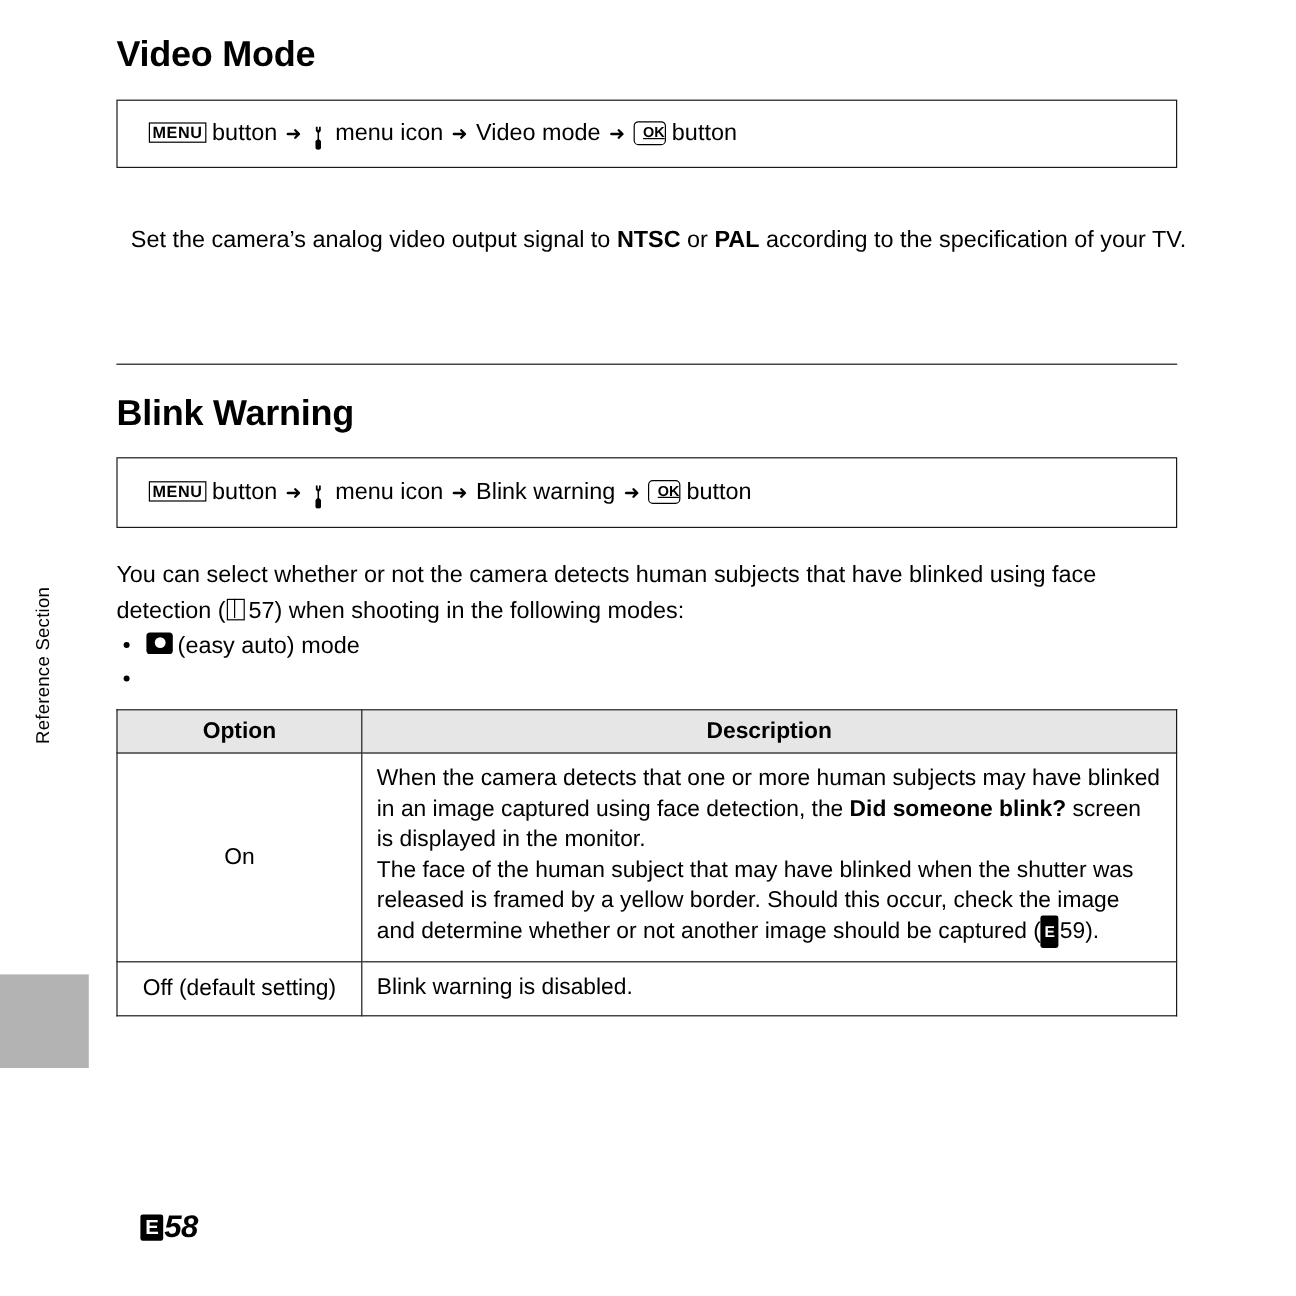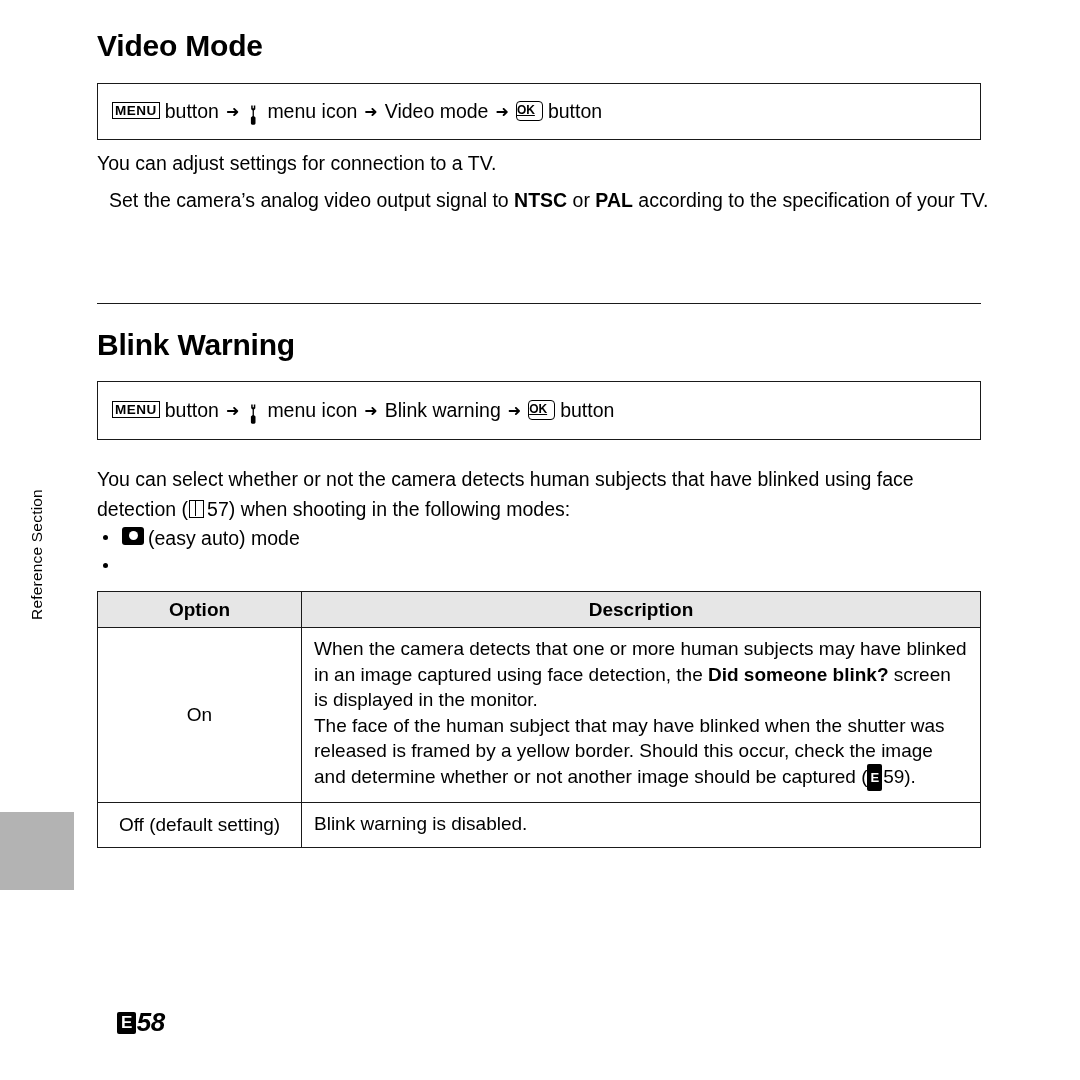--- a/index.html
+++ b/index.html
@@ -36,21 +36,21 @@
   #h-video { top:29px; }
   #h-blink { top:328px; }
 
   
   .navbox {
     position:absolute; left:97px; width:884px;
     border:1.4px solid #1a1a1a;
     box-sizing:border-box;
     font-size:19.5px;
     display:flex; align-items:center;
-    padding:0 14px;
+    padding:0 26px;
   }
   #nav-video { top:83px; height:57px; }
   #nav-blink { top:381px; height:59px; }
   .navbox .line { display:flex; align-items:center; gap:0px; white-space:nowrap; }
   .arrow { display:inline-block; margin:0 7px; font-size:16px; }
 
   
   .menu-glyph {
     display:inline-block;
     border:1.6px solid #000;
@@ -66,21 +66,21 @@
     display:inline-block; width:16px; height:20px;
     position:relative; top:3px; margin-right:5px;
   }
   
   .okglyph {
     display:inline-block;
     width:25px; height:18px;
     border:1.6px solid #000;
     border-radius:4px;
     font-size:12px; font-weight:bold;
-    text-align:left; line-height:17px;
+    text-align:right; line-height:17px;
     position:relative; top:-1px;
     margin-right:5px;
     text-decoration:underline;
   }
 
   
   .para {
     position:absolute; left:97px; width:884px;
     font-size:19.5px; line-height:30px;
   }
@@ -202,21 +202,20 @@
       </span>
       <span>menu icon</span>
       <span class="arrow">➜</span>
       <span>Video mode</span>
       <span class="arrow">➜</span>
       <span class="okglyph">OK</span>
       <span>button</span>
     </div>
   </div>
 
-  <div class="para" id="p-tv">You can adjust settings for connection to a TV.</div>
 
   <div class="para" id="p-set">
     Set the camera’s analog video output signal to <b>NTSC</b> or <b>PAL</b> according to the specification of your TV.
   </div>
 
   <div class="sep"></div>
 
   <div class="h1" id="h-blink">Blink Warning</div>
 
   <div class="navbox" id="nav-blink">

